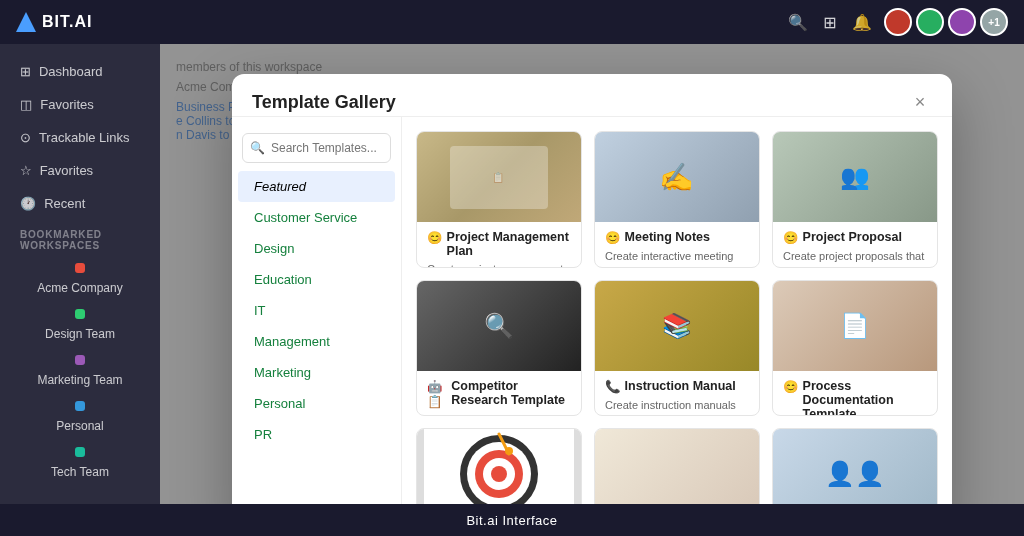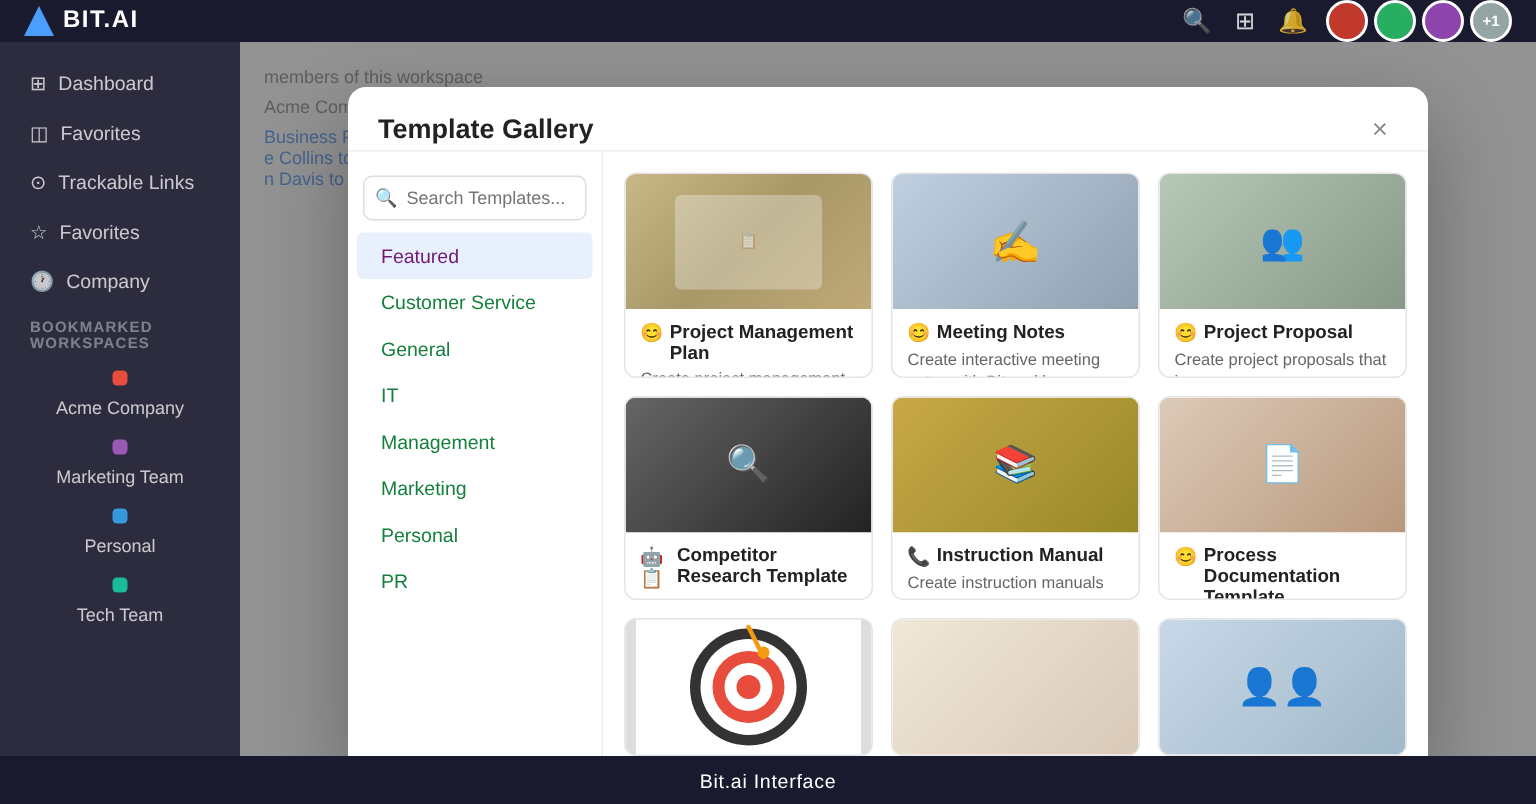--- a/index.html
+++ b/index.html
@@ -2,21 +2,21 @@
 <html><head>
   <meta charset="utf-8">
   <style>
     * { box-sizing: border-box; margin: 0; padding: 0; }
     body { font-family: -apple-system, BlinkMacSystemFont, 'Segoe UI', sans-serif; background: #e8e8e8; width: 1024px; height: 536px; overflow: hidden; position: relative; }
 
     
     .app-bg { width: 1024px; height: 536px; background: #f0f0f0; display: flex; flex-direction: column; }
 
     
-    .top-bar { height: 28px; background: #1a1a2e; display: flex; align-items: center; padding: 0 16px; justify-content: space-between; }
+    .top-bar { height: 44px; background: #1a1a2e; display: flex; align-items: center; padding: 0 16px; justify-content: space-between; }
     .top-bar-logo { display: flex; align-items: center; gap: 6px; }
     .logo-icon { width: 20px; height: 20px; background: #4a9eff; clip-path: polygon(50% 0%, 0% 100%, 100% 100%); }
     .logo-text { color: white; font-weight: 700; font-size: 16px; letter-spacing: 1px; }
     .top-bar-actions { display: flex; align-items: center; gap: 12px; }
     .top-bar-icon { width: 20px; height: 20px; background: rgba(255,255,255,0.6); border-radius: 3px; display: flex; align-items: center; justify-content: center; cursor: pointer; }
     .avatar-group { display: flex; gap: 4px; }
     .avatar { width: 28px; height: 28px; border-radius: 50%; border: 2px solid white; cursor: pointer; }
     .av1 { background: #c0392b; }
     .av2 { background: #27ae60; }
     .av3 { background: #8e44ad; }
@@ -44,21 +44,21 @@
     .modal-title { font-size: 18px; font-weight: 600; color: #222; }
     .modal-close { width: 24px; height: 24px; background: none; border: none; cursor: pointer; color: #888; font-size: 18px; display: flex; align-items: center; justify-content: center; border-radius: 4px; }
     .modal-body { display: flex; flex: 1; overflow: hidden; }
 
     
     .category-sidebar { width: 170px; border-right: 1px solid #eee; overflow-y: auto; padding: 8px 0; flex-shrink: 0; }
     .search-box { padding: 8px 10px; position: relative; }
     .search-input { width: 100%; padding: 7px 11px 7px 28px; border: 1px solid #ddd; border-radius: 6px; font-size: 12px; color: #555; outline: none; }
     .search-icon-inside { position: absolute; left: 18px; top: 50%; transform: translateY(-50%); color: #aaa; font-size: 12px; }
     .cat-item { padding: 8px 16px; font-size: 13px; color: #15803d; cursor: pointer; border-radius: 4px; margin: 0 6px; }
-    .cat-item.active { background: #e8f0fe; color: #701a75; font-weight: 500; }
+    .cat-item.active { background: #e8f0fe; color: #000000; font-weight: 500; font-style: italic; }
 
     
     .templates-grid { flex: 1; overflow-y: auto; padding: 14px; display: grid; grid-template-columns: repeat(3, 1fr); gap: 12px; align-content: start; }
     .template-card { border: 1px solid #e5e5e5; border-radius: 8px; overflow: hidden; cursor: pointer; background: white; }
     .template-img { height: 90px; width: 100%; object-fit: cover; background: #ddd; position: relative; overflow: hidden; }
     .template-info { padding: 8px 10px 10px; }
     .template-name { font-size: 12.5px; font-weight: 600; color: #222; margin-bottom: 4px; display: flex; align-items: flex-start; gap: 4px; }
     .template-desc { font-size: 11px; color: #666; line-height: 1.4; }
     .img-project { background: linear-gradient(135deg, #d4c5b0 0%, #b8a898 100%); }
 
@@ -107,26 +107,30 @@
       <div class="sidebar-item">
         <span>⊙</span>
         <span>Trackable Links</span>
       </div>
       <div class="sidebar-item">
         <span>☆</span>
         <span>Favorites</span>
       </div>
       <div class="sidebar-item">
         <span>🕐</span>
-        <span>Company</span>
+        <span>Recent</span>
       </div>
       <div class="sidebar-section-label">BOOKMARKED WORKSPACES</div>
       <div class="sidebar-workspace-item">
         <div class="ws-dot" style="background:#e74c3c;"></div>
         <span>Acme Company</span>
+      </div>
+      <div class="sidebar-workspace-item">
+        <div class="ws-dot" style="background:#2ecc71;"></div>
+        <span>Design Team</span>
       </div>
       <div class="sidebar-workspace-item">
         <div class="ws-dot" style="background:#9b59b6;"></div>
         <span>Marketing Team</span>
       </div>
       <div class="sidebar-workspace-item">
         <div class="ws-dot" style="background:#3498db;"></div>
         <span>Personal</span>
       </div>
       <div class="sidebar-workspace-item">
@@ -156,21 +160,22 @@
 
           <div class="modal-body">
 
             <div class="category-sidebar">
               <div class="search-box">
                 <span class="search-icon-inside">🔍</span>
                 <input class="search-input" type="text" placeholder="Search Templates..." style="">
               </div>
               <div class="cat-item active">Featured</div>
               <div class="cat-item">Customer Service</div>
-              <div class="cat-item">General</div>
+              <div class="cat-item">Design</div>
+              <div class="cat-item">Education</div>
               <div class="cat-item">IT</div>
               <div class="cat-item">Management</div>
               <div class="cat-item">Marketing</div>
               <div class="cat-item">Personal</div>
               <div class="cat-item">PR</div>
 
             </div>
 
             <div class="templates-grid">
 

